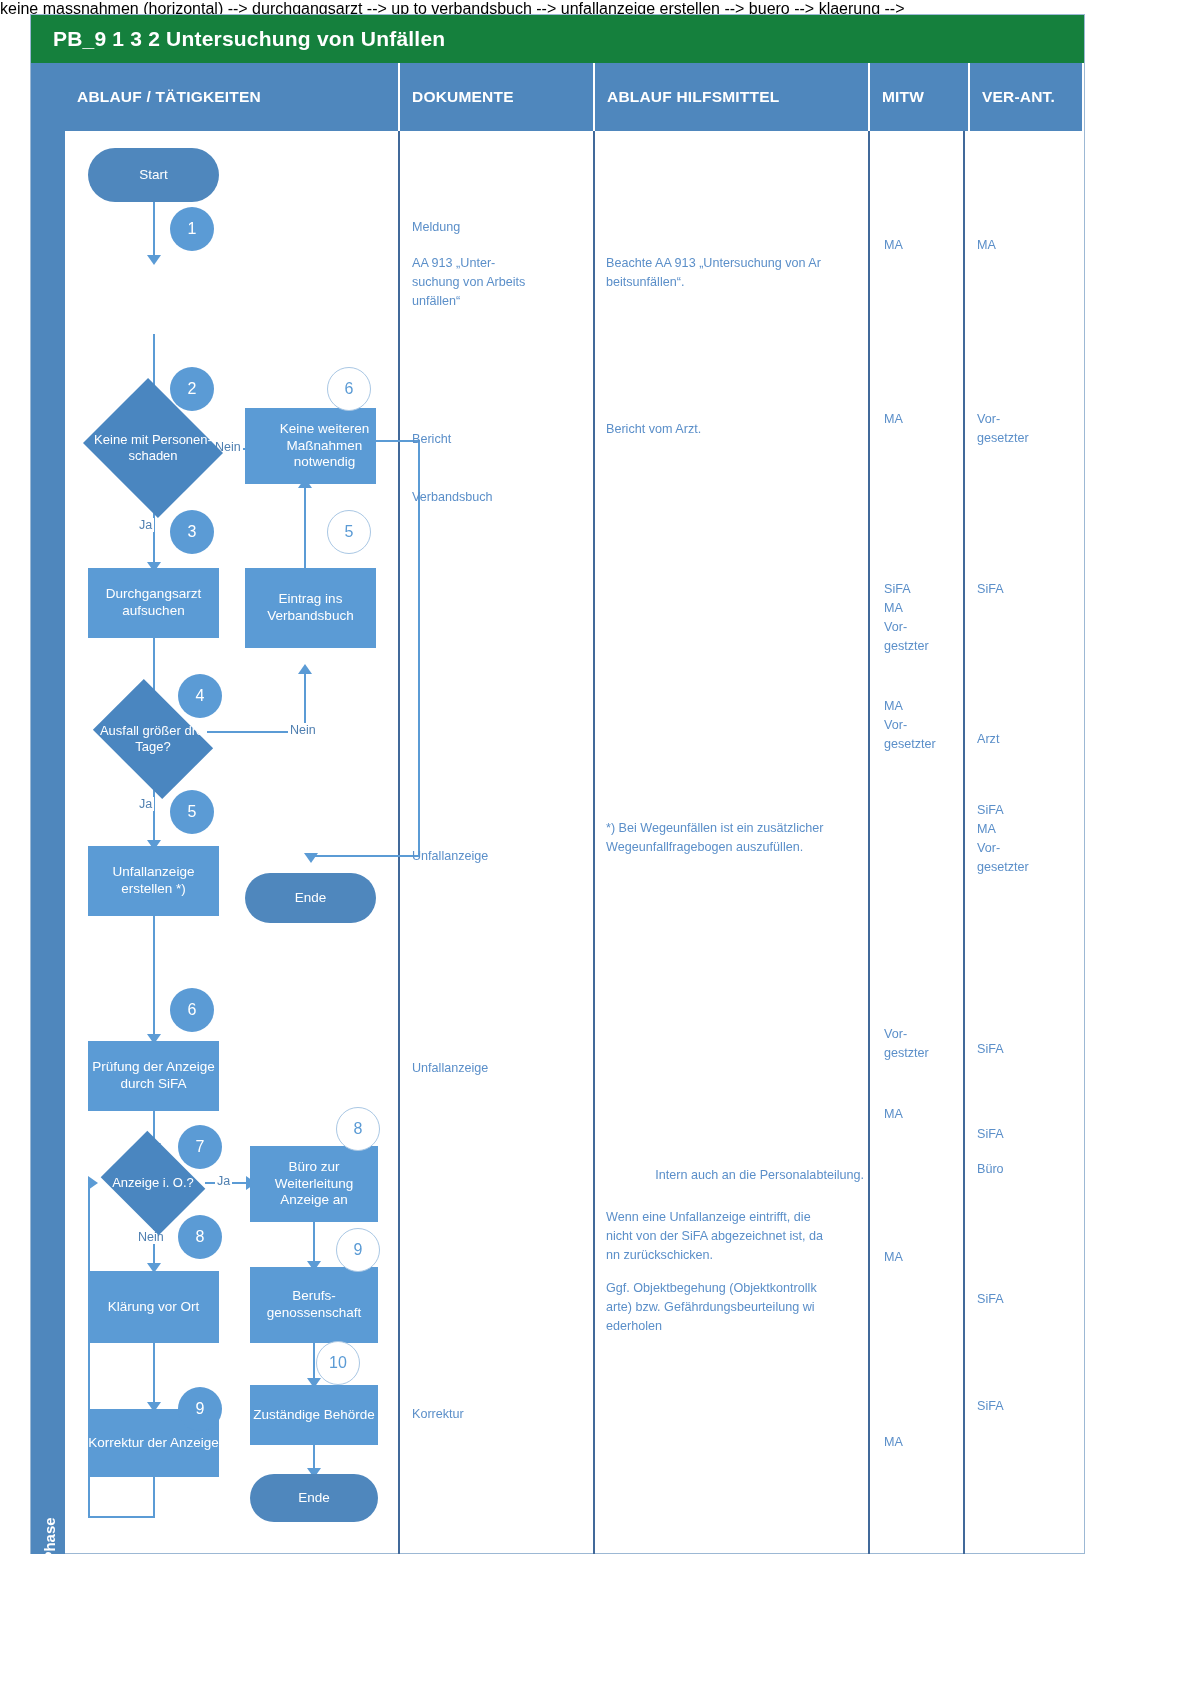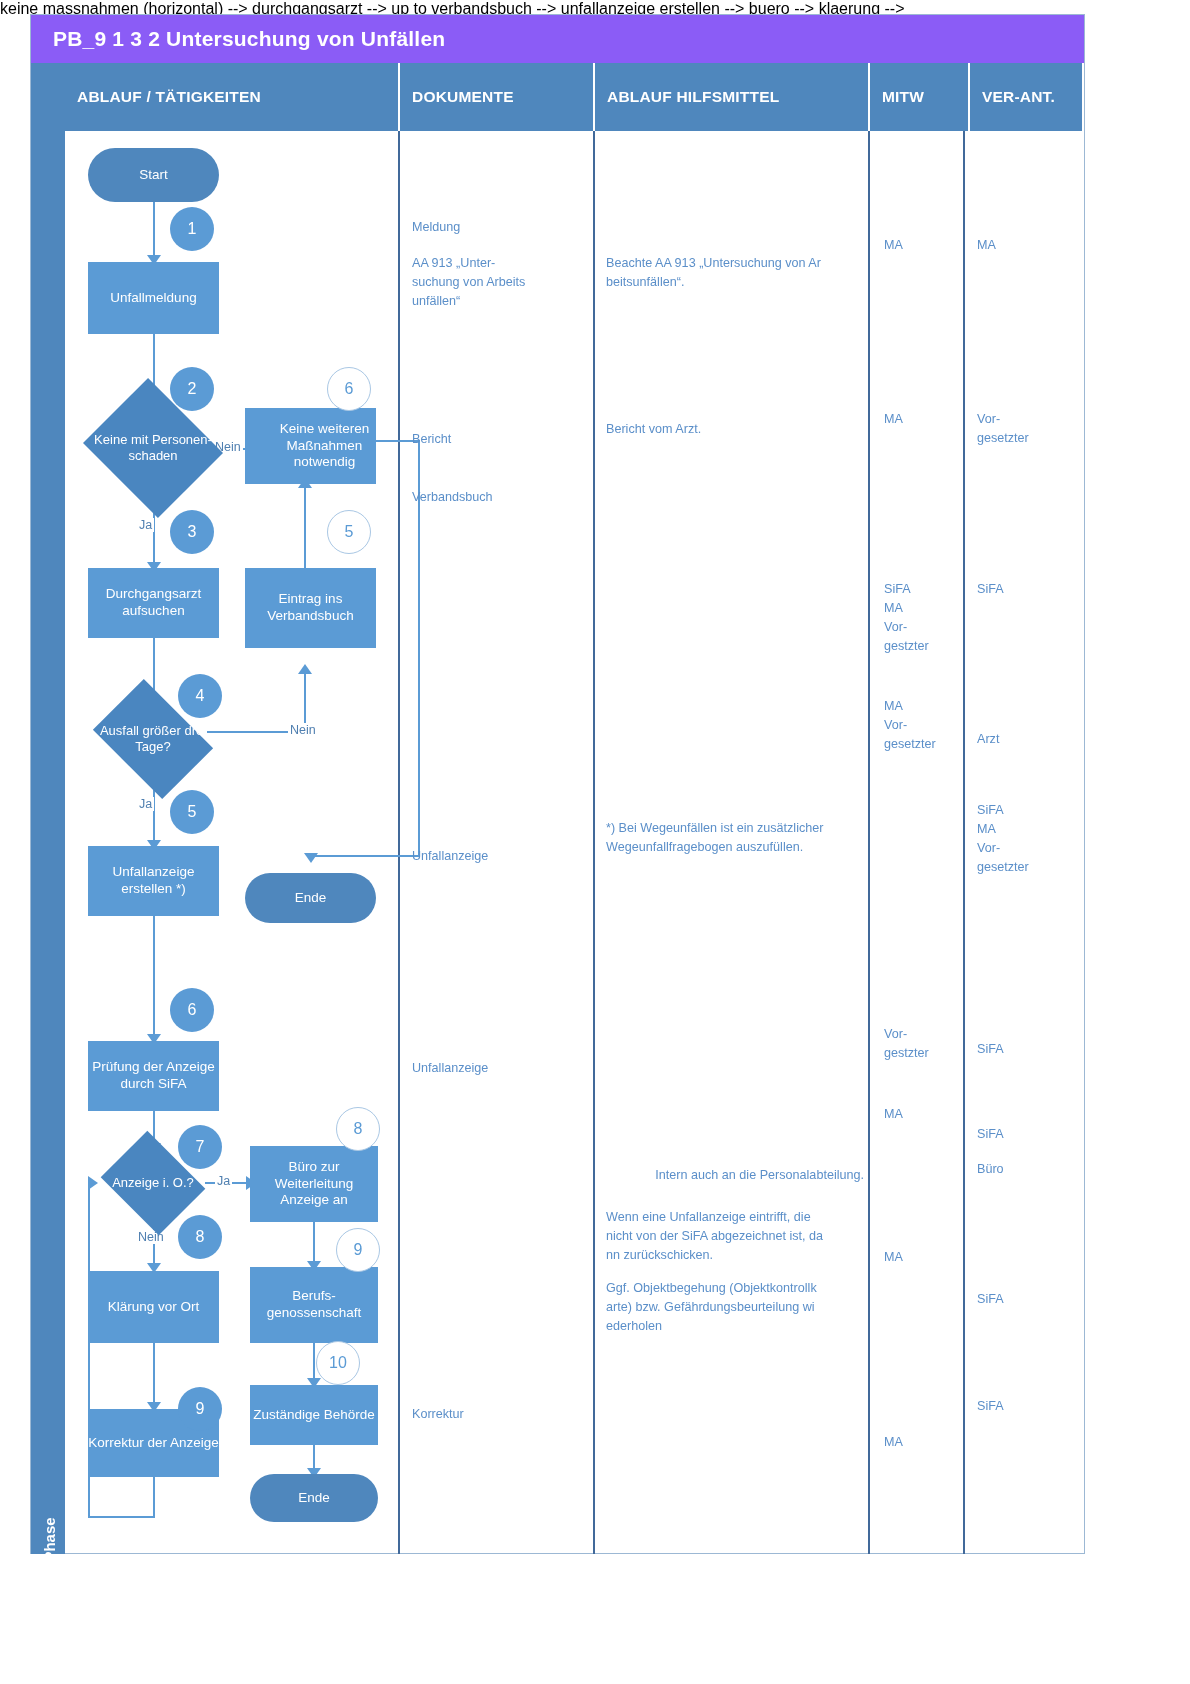--- a/index.html
+++ b/index.html
@@ -23,21 +23,21 @@
     width: 1055px; height: 1540px;
     border: 1px solid #9cb8d4;
     background: #ffffff;
   }
 
   
   .title-bar {
     position: absolute;
     left: 31px; top: 15px;
     width: 1053px; height: 48px;
-    background: #8b5cf6;
+    background: #15803d;
     color: #ffffff;
     font-size: 21px;
     font-weight: bold;
     letter-spacing: .2px;
     display: flex;
     align-items: center;
     padding-left: 22px;
   }
 
   
@@ -250,21 +250,20 @@
   
   <div class="ln v" style="left:313px; top:1343px; height:42px;"></div>
   <div class="arw down" style="left:307px; top:1378px;"></div>
   
   <div class="ln v" style="left:313px; top:1444px; height:30px;"></div>
   <div class="arw down" style="left:307px; top:1468px;"></div>
 
   
   <div class="shape term" style="left:88px;  top:148px; width:131px; height:54px;">Start</div>
 
-  <div class="shape proc" style="left:88px;  top:262px; width:131px; height:72px;">Unfallmeldung</div>
 
   <div class="dec-wrap" style="left:100px; top:402px; width:106px; height:92px;">
     <div class="dia"></div>
     <div class="dtxt">Keine mit Personen- schaden</div>
   </div>
 
   <div class="shape proc" style="left:245px; top:408px; width:131px; height:76px;padding-left:28px;">Keine weiteren Maßnahmen notwendig</div>
 
   <div class="shape proc" style="left:88px;  top:568px; width:131px; height:70px;">Durchgangsarzt aufsuchen</div>
 

